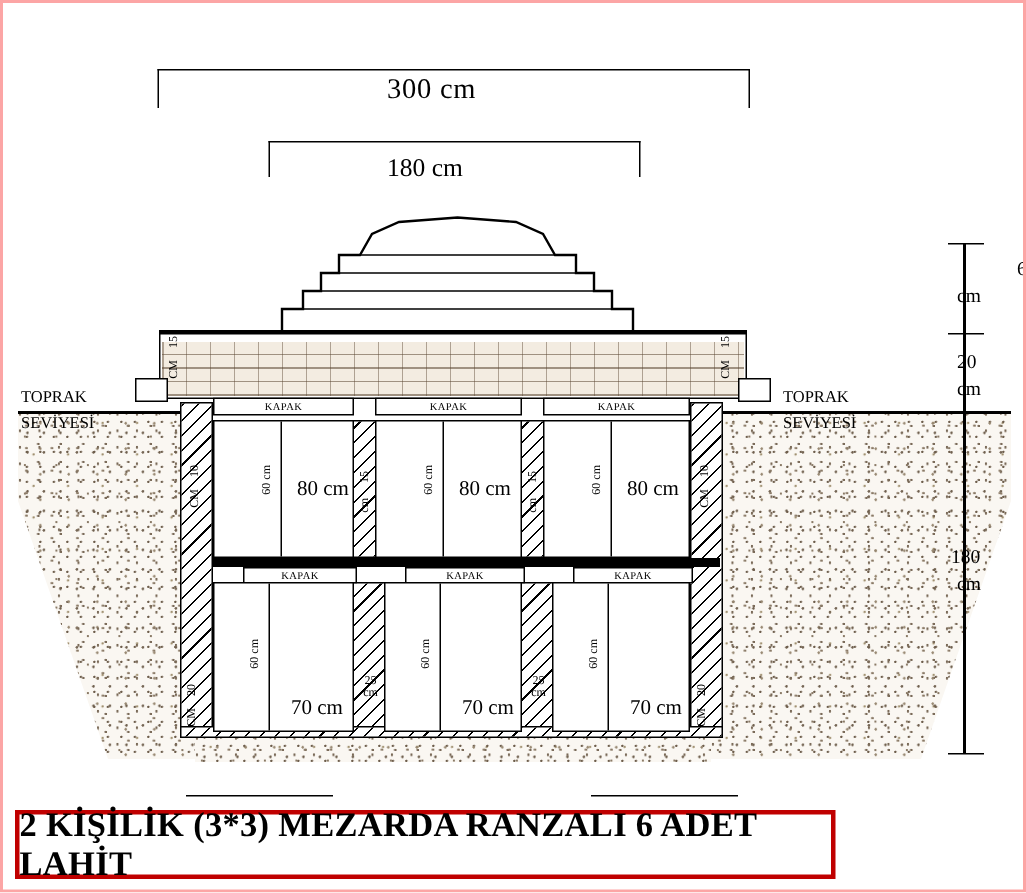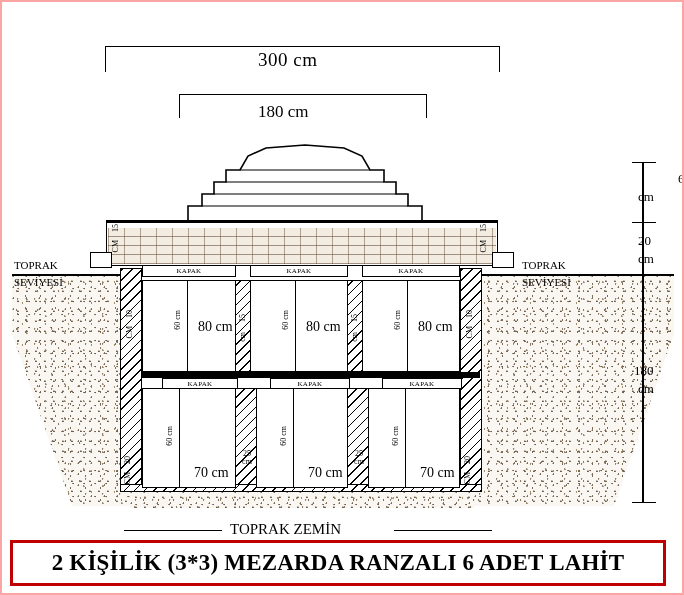--- a/index.html
+++ b/index.html
@@ -91,21 +91,21 @@
     display: flex;
     align-items: center;
     justify-content: center;
     letter-spacing: .3px;
   }
   
   #banner {
     position: absolute;
     left: 8px;
     top: 538px;
-    width: 656px;
+    width: 547px;
     height: 46px;
     border: 3px solid #c00000;
     box-sizing: border-box;
     background: #ffffff;
     display: flex;
     align-items: center;
     justify-content: center;
   }
   #banner .t {
     font-family: "Liberation Serif", serif;
@@ -248,19 +248,18 @@
   <div class="txt dim-small" style="left:636px; top:190px; font-size:13px;">cm</div>
 
   <div class="txt dim-small" style="left:636px; top:234px; font-size:13px;">20</div>
   <div class="txt dim-small" style="left:636px; top:252px; font-size:13px;">cm</div>
 
   <div class="txt dim-small" style="left:632px; top:364px; font-size:13px;">180</div>
   <div class="txt dim-small" style="left:636px; top:382px; font-size:13px;">cm</div>
 
   <div class="line hline" style="left:122px; top:528px; width:98px;"></div>
   <div class="line hline" style="left:392px; top:528px; width:98px;"></div>
-  <div class="txt" style="left:228px; top:519px; font-size:15px;">TOPRAK   ZEMİN</div>
 
   <div id="banner">
     <span class="t">2 KİŞİLİK (3*3) MEZARDA RANZALI 6 ADET LAHİT</span>
   </div>
 
 </div>
 
 </body></html>

